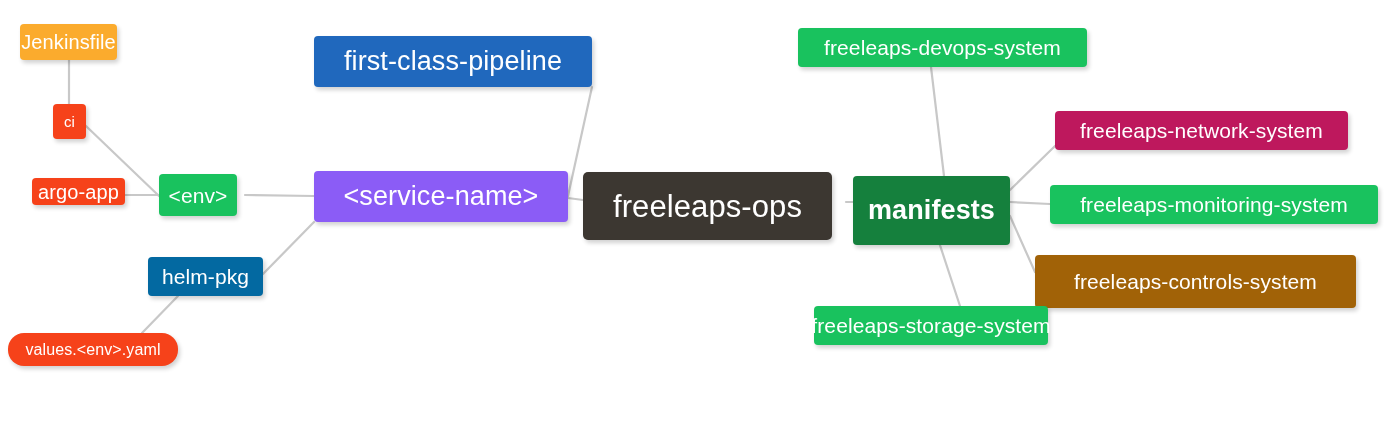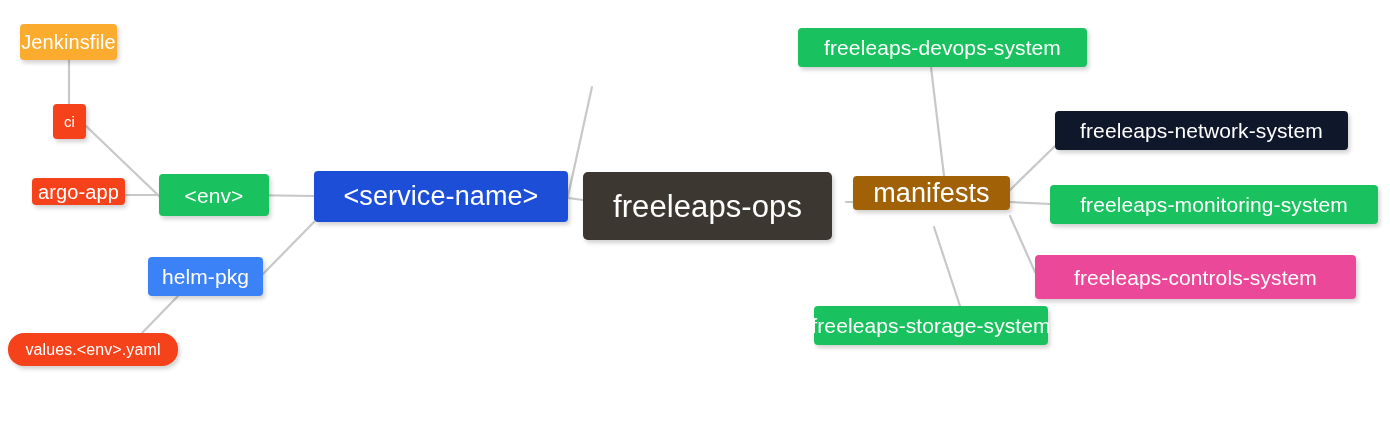--- a/index.html
+++ b/index.html
@@ -68,24 +68,25 @@
       <path d="M 846 202 L 853 202" stroke="#c8c8c8" stroke-width="2.2" fill="none" stroke-linecap="round"></path>
       <path d="M 944 176 L 931 67" stroke="#c8c8c8" stroke-width="2.2" fill="none" stroke-linecap="round"></path>
       <path d="M 1010 190 L 1055 146" stroke="#c8c8c8" stroke-width="2.2" fill="none" stroke-linecap="round"></path>
       <path d="M 1010 202 L 1050 204" stroke="#c8c8c8" stroke-width="2.2" fill="none" stroke-linecap="round"></path>
       <path d="M 1010 216 L 1035 272" stroke="#c8c8c8" stroke-width="2.2" fill="none" stroke-linecap="round"></path>
       <path d="M 934 227 L 960 306" stroke="#c8c8c8" stroke-width="2.2" fill="none" stroke-linecap="round"></path>
     </svg>
 <div class="node node-orange" style="left: 20px; top: 24px; width: 97px; height: 36px; font-size: 20px; background: rgb(251, 171, 45);">Jenkinsfile</div>
     <div class="node node-red" style="left: 53px; top: 104px; width: 33px; height: 35px; font-size: 15px; background: rgb(246, 66, 26);">ci</div>
     <div class="node node-red" style="left: 32px; top: 178px; width: 93px; height: 27px; font-size: 20px; background: rgb(246, 66, 26);">argo-app</div>
-    <div class="node node-green" style="left: 159px; top: 174px; width: 110px; height: 42px; font-size: 21px; background: rgb(25, 194, 94);">&lt;env&gt;</div>
-    <div class="node node-blue" style="left: 314px; top: 171px; width: 254px; height: 51px; font-size: 27px; background: #1d4ed8;">&lt;service-name&gt;</div>
-    <div class="node node-green" style="left: 148px; top: 257px; width: 115px; height: 39px; font-size: 21px; background: #3b82f6;">helm-pkg</div>
+    <div class="node node-green" style="left: 159px; top: 174px; width: 78px; height: 42px; font-size: 21px; background: rgb(25, 194, 94);">&lt;env&gt;</div>
+    <div class="node node-blue" style="left: 314px; top: 171px; width: 254px; height: 51px; font-size: 27px; background: #8b5cf6;">&lt;service-name&gt;</div>
+    <div class="node node-blue" style="left: 314px; top: 36px; width: 278px; height: 51px; font-size: 27px; background: rgb(32, 104, 189);">first-class-pipeline</div>
+    <div class="node node-green" style="left: 148px; top: 257px; width: 115px; height: 39px; font-size: 21px; background: #0369a1;">helm-pkg</div>
     <div class="node node-red" style="left: 8px; top: 333px; width: 170px; height: 33px; font-size: 16px; background: rgb(246, 66, 26); border-radius: 16px;">values.&lt;env&gt;.yaml</div>
     <div class="node node-root" style="left: 583px; top: 172px; width: 249px; height: 68px; font-size: 31px; background: rgb(60, 55, 49);">freeleaps-ops</div>
-    <div class="node node-blue" style="left: 853px; top: 176px; width: 157px; height: 34px; font-size: 27px; background: #a16207;">manifests</div>
+    <div class="node node-blue" style="left: 853px; top: 176px; width: 157px; height: 69px; font-size: 27px; background: #15803d; font-weight: bold;">manifests</div>
     <div class="node node-green" style="left: 798px; top: 28px; width: 289px; height: 39px; font-size: 21px; background: rgb(25, 194, 94);">freeleaps-devops-system</div>
-    <div class="node node-green" style="left: 1055px; top: 111px; width: 293px; height: 39px; font-size: 21px; background: #0f172a;">freeleaps-network-system</div>
+    <div class="node node-green" style="left: 1055px; top: 111px; width: 293px; height: 39px; font-size: 21px; background: #be185d;">freeleaps-network-system</div>
     <div class="node node-green" style="left: 1050px; top: 185px; width: 328px; height: 39px; font-size: 21px; background: rgb(25, 194, 94); text-align: right;">freeleaps-monitoring-system</div>
-    <div class="node node-green" style="left: 1035px; top: 255px; width: 321px; height: 44px; font-size: 21px; background: #ec4899;">freeleaps-controls-system</div>
+    <div class="node node-green" style="left: 1035px; top: 255px; width: 321px; height: 53px; font-size: 21px; background: #a16207;">freeleaps-controls-system</div>
     <div class="node node-green" style="left: 814px; top: 306px; width: 234px; height: 39px; font-size: 21px; background: rgb(25, 194, 94);">freeleaps-storage-system</div>
   </div>
 
 </body></html>

